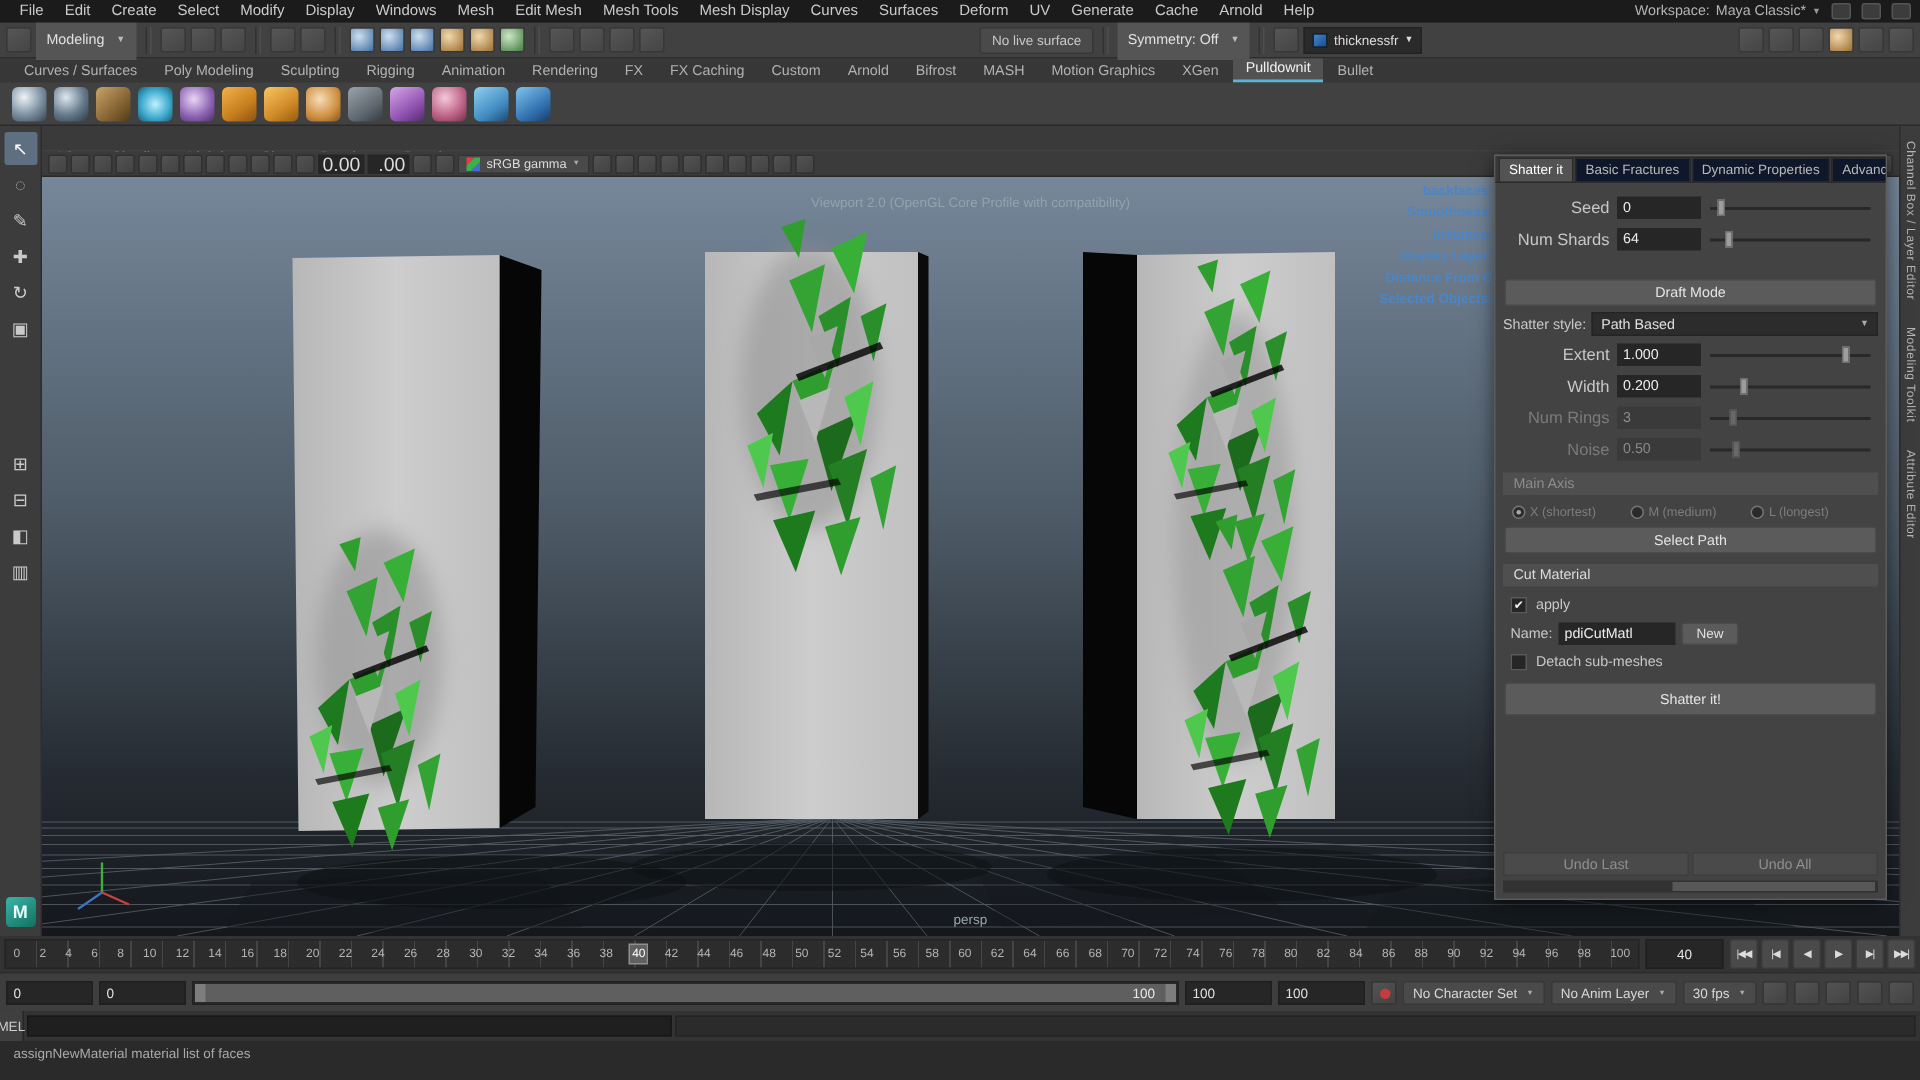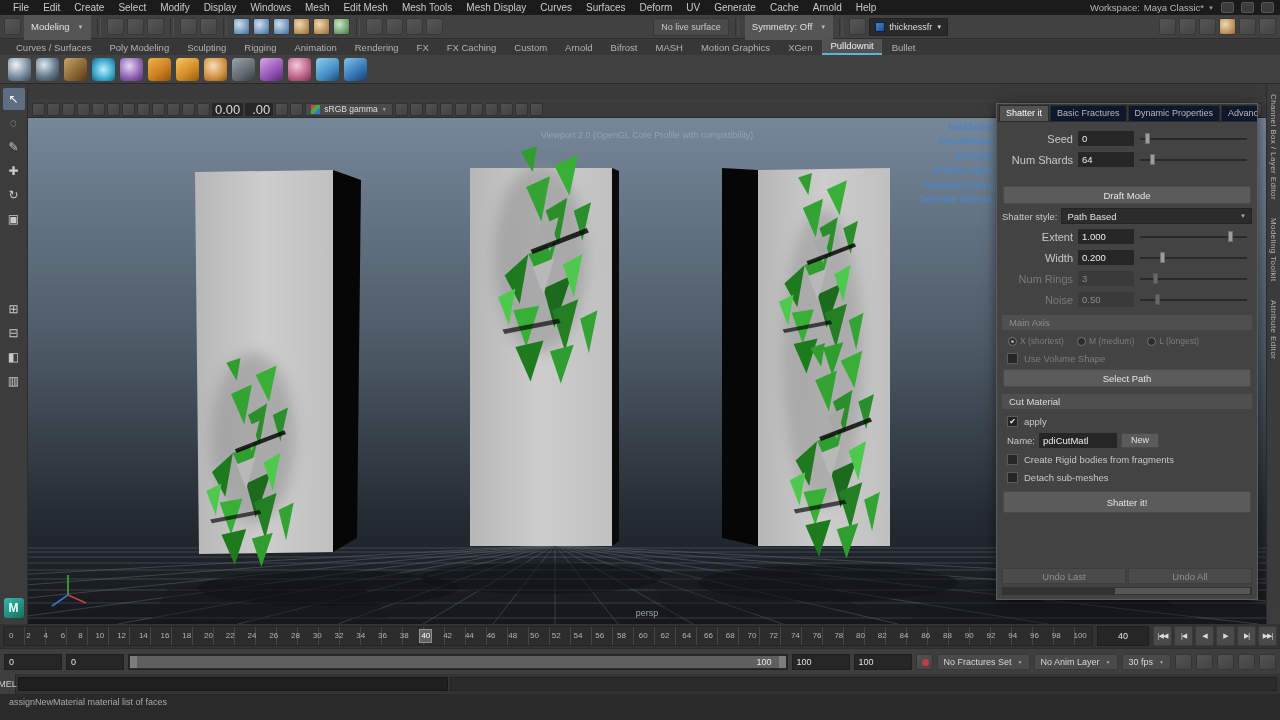--- a/index.html
+++ b/index.html
@@ -98,21 +98,21 @@
   .fhandle{position:absolute;top:2px;width:5px;height:11px;background:#9d9d9d;border:1px solid #6e6e6e}
   .fhandle.dis{background:#686868;border-color:#555}
   .fbtn{height:18px;background:#5b5b5b;border:1px solid #4a4a4a;border-radius:2px;display:flex;align-items:center;justify-content:center;font-size:9.5px;color:#e4e4e4;margin:2px 1px;flex:none}
   .fbtn.big{height:22px;margin-top:5px}
   .fsect{height:15px;background:#4f4f4f;display:flex;align-items:center;padding:0 7px;font-size:9.5px;color:#dcdcdc;margin:5px 0 3px;flex:none}
   .fsect.dis{color:#8d8d8d}
   .fstyle-row{display:flex;align-items:center;height:20px;flex:none;gap:4px}
   .fstyle-row .slabel{font-size:9.5px;color:#c8c8c8;white-space:nowrap}
   .fsel{flex:1;height:16px;background:#2c2c2c;border:1px solid #242424;display:flex;align-items:center;padding:0 5px;font-size:9.5px;color:#e0e0e0}
   .fsel .caret{margin-left:auto;font-size:6px;color:#aaa}
-  .fradio-row{display:flex;align-items:center;gap:13px;height:16px;padding-left:6px;flex:none}
+  .fradio-row{display:flex;align-items:center;gap:23px;height:16px;padding-left:6px;flex:none}
   .fradio{display:flex;align-items:center;gap:3px;font-size:8.5px;color:#7d7d7d;white-space:nowrap}
   .rdot{width:9px;height:9px;border-radius:50%;border:1px solid #767676;background:#2b2b2b;position:relative;flex:none}
   .rdot.on::after{content:"";position:absolute;left:2px;top:2px;width:3px;height:3px;border-radius:50%;background:#a8a8a8}
   .fcheck-row{display:flex;align-items:center;gap:6px;height:18px;padding-left:5px;font-size:9.5px;color:#c8c8c8;flex:none}
   .fcheck-row.dis{color:#7d7d7d}
   .cbox{width:11px;height:11px;background:#262626;border:1px solid #5a5a5a;display:flex;align-items:center;justify-content:center;font-size:8px;color:#f0f0f0;flex:none}
   .fname-row{display:flex;align-items:center;gap:4px;height:20px;flex:none;padding-left:5px}
   .fname-row .nlabel{font-size:9.5px;color:#c8c8c8}
   .fname-row .ffield{width:78px}
   .nbtn{height:15px;padding:0 9px;background:#5b5b5b;border:1px solid #4a4a4a;border-radius:2px;font-size:9px;color:#e0e0e0;display:flex;align-items:center}
@@ -526,40 +526,32 @@
         </span>
         <span class="fradio">
           <span class="rdot"></span>
           <span>M (medium)</span>
         </span>
         <span class="fradio">
           <span class="rdot"></span>
           <span>L (longest)</span>
         </span>
       </div>
-      <div class="fcheck-row dis">
-        <span class="cbox"></span>
-        <span>Use Volume Shape</span>
-      </div>
       <div class="fbtn">Select Path</div>
       <div class="fsect">Cut Material</div>
       <div class="fcheck-row">
         <span class="cbox">
             <span>✔</span>
           </span>
         <span>apply</span>
       </div>
       <div class="fname-row">
         <span class="nlabel">Name:</span>
         <span class="ffield">pdiCutMatl</span>
         <span class="nbtn">New</span>
-      </div>
-      <div class="fcheck-row">
-        <span class="cbox"></span>
-        <span>Create Rigid bodies from fragments</span>
       </div>
       <div class="fcheck-row">
         <span class="cbox"></span>
         <span>Detach sub-meshes</span>
       </div>
       <div class="fbtn big">Shatter it!</div>
       <div class="undo-row">
         <span class="undo-btn">Undo Last</span>
         <span class="undo-btn">Undo All</span>
       </div>
@@ -641,21 +633,21 @@
     <span class="rs-field">0</span>
     <div class="rs-track">
       <div class="rs-bar">
         <span>100</span>
       </div>
     </div>
     <span class="rs-field">100</span>
     <span class="rs-field">100</span>
     <span class="rs-ico key"></span>
     <div class="rs-sel">
-      <span>No Fractures Set</span>
+      <span>No Character Set</span>
       <span class="caret">▼</span>
     </div>
     <div class="rs-sel">
       <span>No Anim Layer</span>
       <span class="caret">▼</span>
     </div>
     <div class="rs-sel">
       <span>30 fps</span>
       <span class="caret">▼</span>
     </div>

